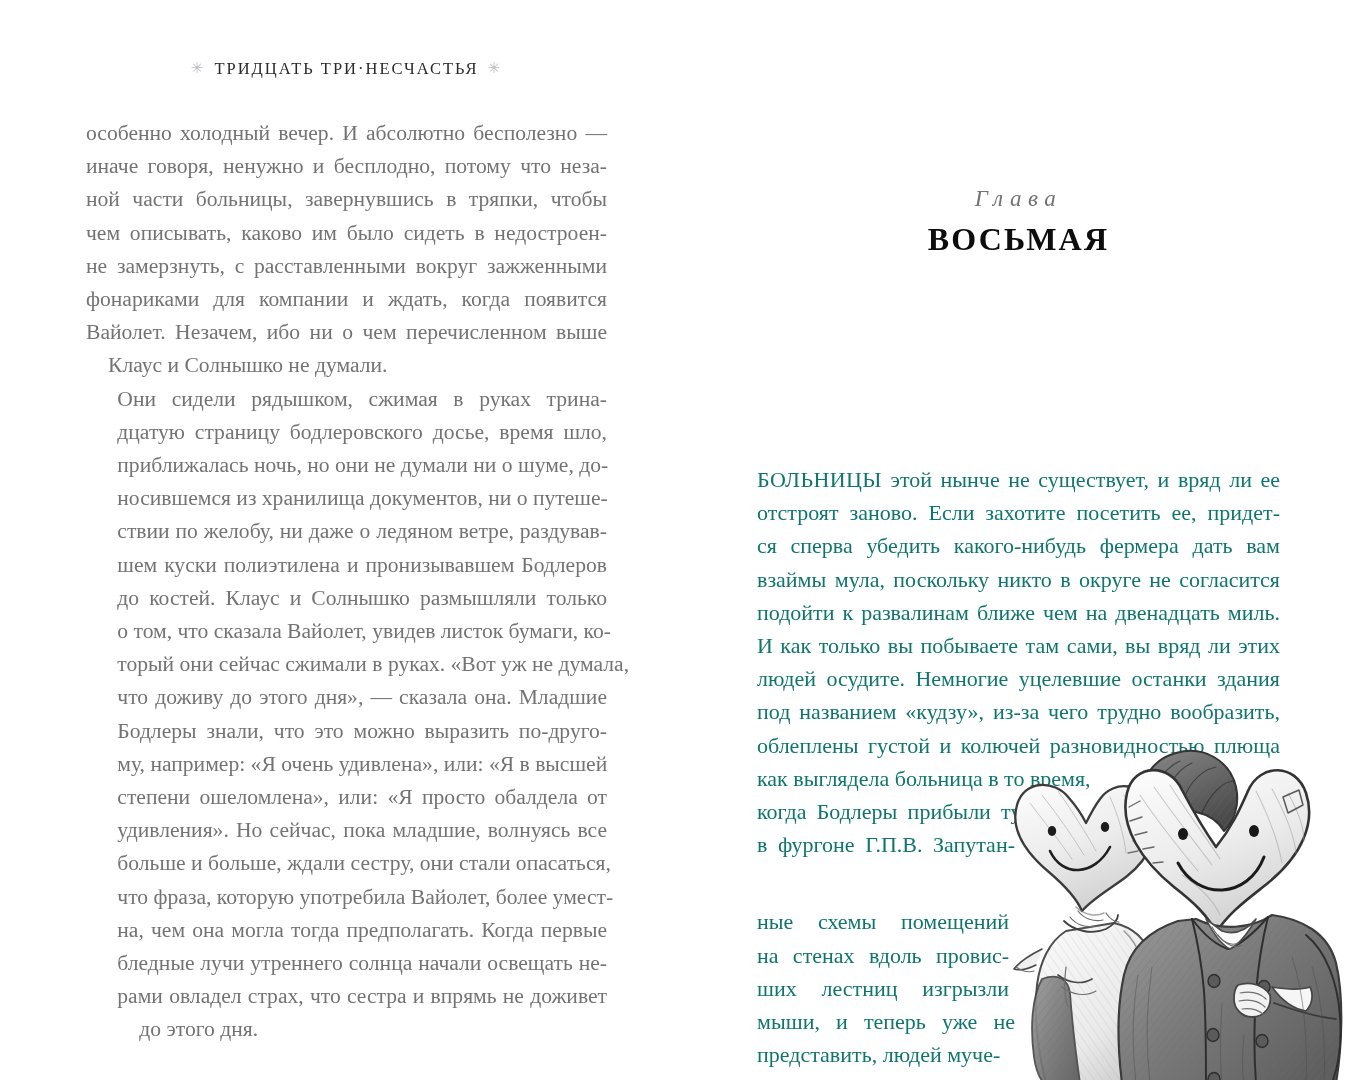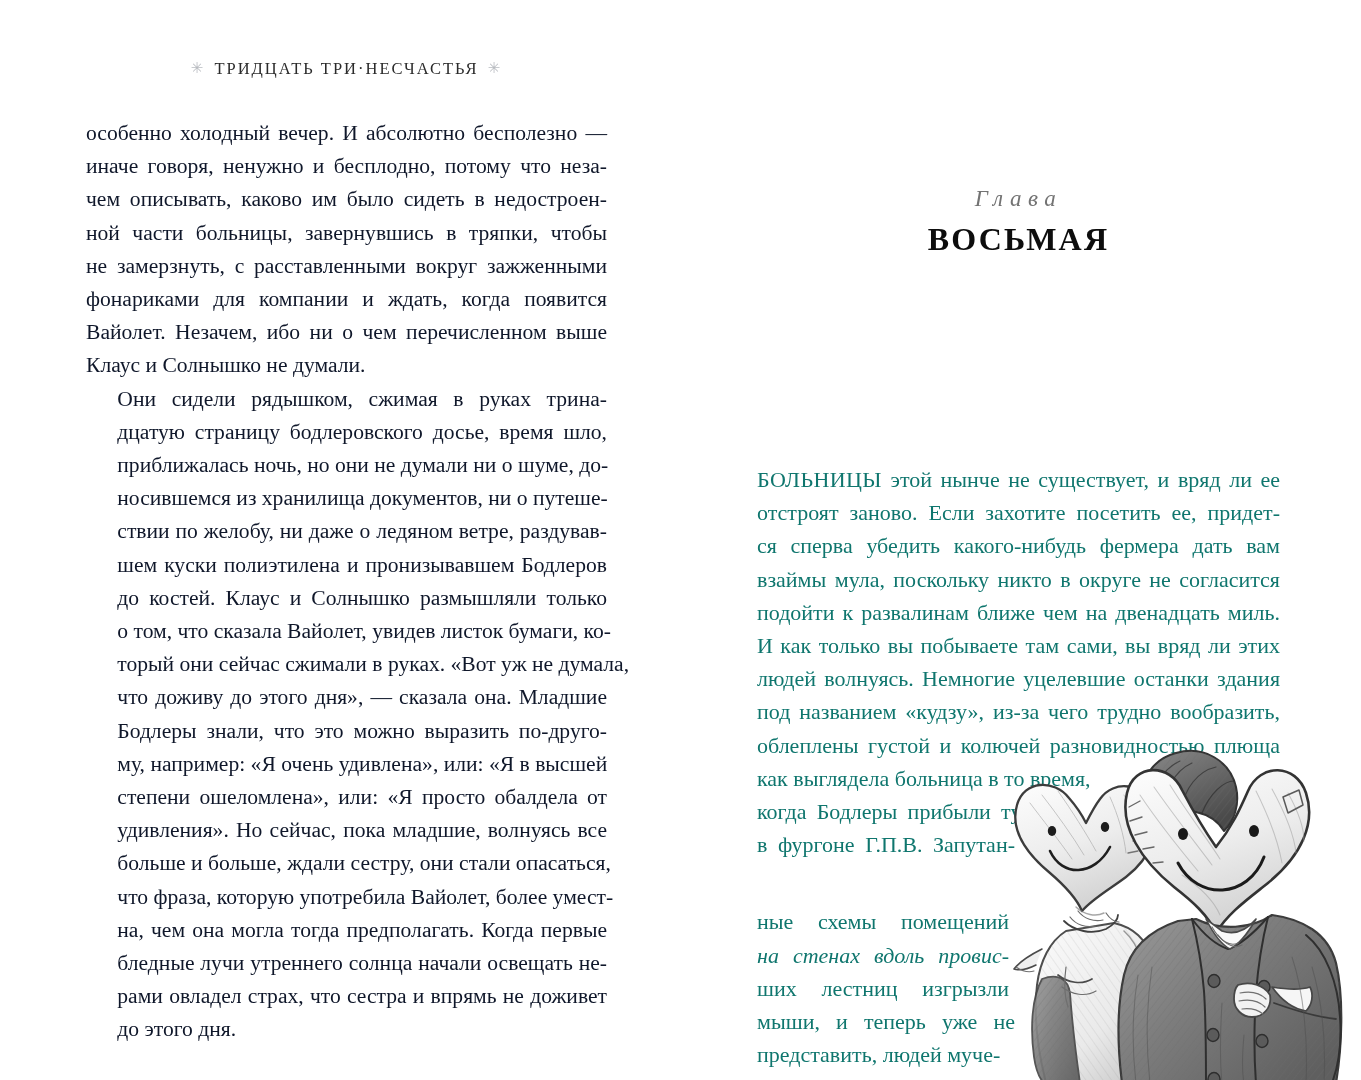--- a/index.html
+++ b/index.html
@@ -50,33 +50,34 @@
   .col-left {
     position: absolute;
     left: 86px;
     top: 117px;
     width: 521px;
     font-size: 21.6px;
     line-height: 33.2px;
     text-align: justify;
     text-justify: inter-word;
     hyphens: manual;
-    color: #0f172a;
+    color: #737373;
   }
   .col-left p { margin: 0; }
   .col-left p.indent { text-indent: 1.45em; }
   
   .jline {
     display: block;
     text-align: justify;
     text-align-last: justify;
     white-space: nowrap;
   }
   .jline.loose {
     text-align-last: left;
+    margin-left: 22px;
   }
 
   
   .chapter-head {
     position: absolute;
     left: 757px;
     top: 186px;
     width: 523px;
     text-align: center;
   }
@@ -114,21 +115,21 @@
     text-align: justify;
     text-align-last: justify;
   }
   .rline.flush {
     text-align-last: left;
   }
   .rline.narrow-1 { width: 318px; }
   .rline.narrow-2 { width: 284px; }
   .rline.narrow-3 { width: 258px; }
   .rline.narrow-4 { width: 252px; margin-top: 44px; }
-  .rline.narrow-5 { width: 252px; font-style: italic; }
+  .rline.narrow-5 { width: 252px; }
   .rline.narrow-6 { width: 252px; }
   .rline.narrow-7 { width: 258px; }
   .rline.narrow-8 { width: 258px; }
 
   
   .illustration {
     position: absolute;
     left: 1006px;
     top: 735px;
     width: 352px;
@@ -143,22 +144,22 @@
 <div class="page">
 
   <div class="running-head">
     <span class="rh-star">✳</span><span class="rh-text">ТРИДЦАТЬ ТРИ·НЕСЧАСТЬЯ</span><span class="rh-star">✳</span>
   </div>
 
   <div class="col-left">
     <p class="para" id="v-p0">
         <span class="jline">особенно холодный вечер. И абсолютно бесполезно —</span>
         <span class="jline">иначе говоря, ненужно и бесплодно, потому что неза-</span>
+        <span class="jline">ной части больницы, завернувшись в тряпки, чтобы</span>
         <span class="jline">чем описывать, каково им было сидеть в недостроен-</span>
-        <span class="jline">ной части больницы, завернувшись в тряпки, чтобы</span>
         <span class="jline">не замерзнуть, с расставленными вокруг зажженными</span>
         <span class="jline">фонариками для компании и ждать, когда появится</span>
         <span class="jline">Вайолет. Незачем, ибо ни о чем перечисленном выше</span>
         <span class="jline loose">Клаус и Солнышко не думали.</span>
       </p>
     <p class="para indent" id="v-p1">
         <span class="jline" style="text-indent: 1.45em;">Они сидели рядышком, сжимая в руках трина-</span>
         <span class="jline">дцатую страницу бодлеровского досье, время шло,</span>
         <span class="jline">приближалась ночь, но они не думали ни о шуме, до-</span>
         <span class="jline">носившемся из хранилища документов, ни о путеше-</span>
@@ -186,21 +187,21 @@
     <div class="chapter-number">ВОСЬМАЯ</div>
   </div>
 
   <div class="col-right" id="r-body">
       <span class="rline"><span class="smallcaps">БОЛЬНИЦЫ</span> этой нынче не существует, и вряд ли ее</span>
       <span class="rline">отстроят заново. Если захотите посетить ее, придет-</span>
       <span class="rline">ся сперва убедить какого-нибудь фермера дать вам</span>
       <span class="rline">взаймы мула, поскольку никто в округе не согласится</span>
       <span class="rline">подойти к развалинам ближе чем на двенадцать миль.</span>
       <span class="rline">И как только вы побываете там сами, вы вряд ли этих</span>
-      <span class="rline">людей волнуясь. Немногие уцелевшие останки здания</span>
+      <span class="rline">людей осудите. Немногие уцелевшие останки здания</span>
       <span class="rline">под названием «кудзу», из-за чего трудно вообразить,</span>
       <span class="rline">облеплены густой и колючей разновидностью плюща</span>
       <span class="rline narrow-1">как выглядела больница в то время,</span>
       <span class="rline narrow-2">когда Бодлеры прибыли туда</span>
       <span class="rline narrow-3">в фургоне Г.П.В. Запутан-</span>
       <span class="rline narrow-4">ные схемы помещений</span>
       <span class="rline narrow-5">на стенах вдоль провис-</span>
       <span class="rline narrow-6">ших лестниц изгрызли</span>
       <span class="rline narrow-7">мыши, и теперь уже не</span>
       <span class="rline narrow-8 flush">представить, людей муче-</span>

